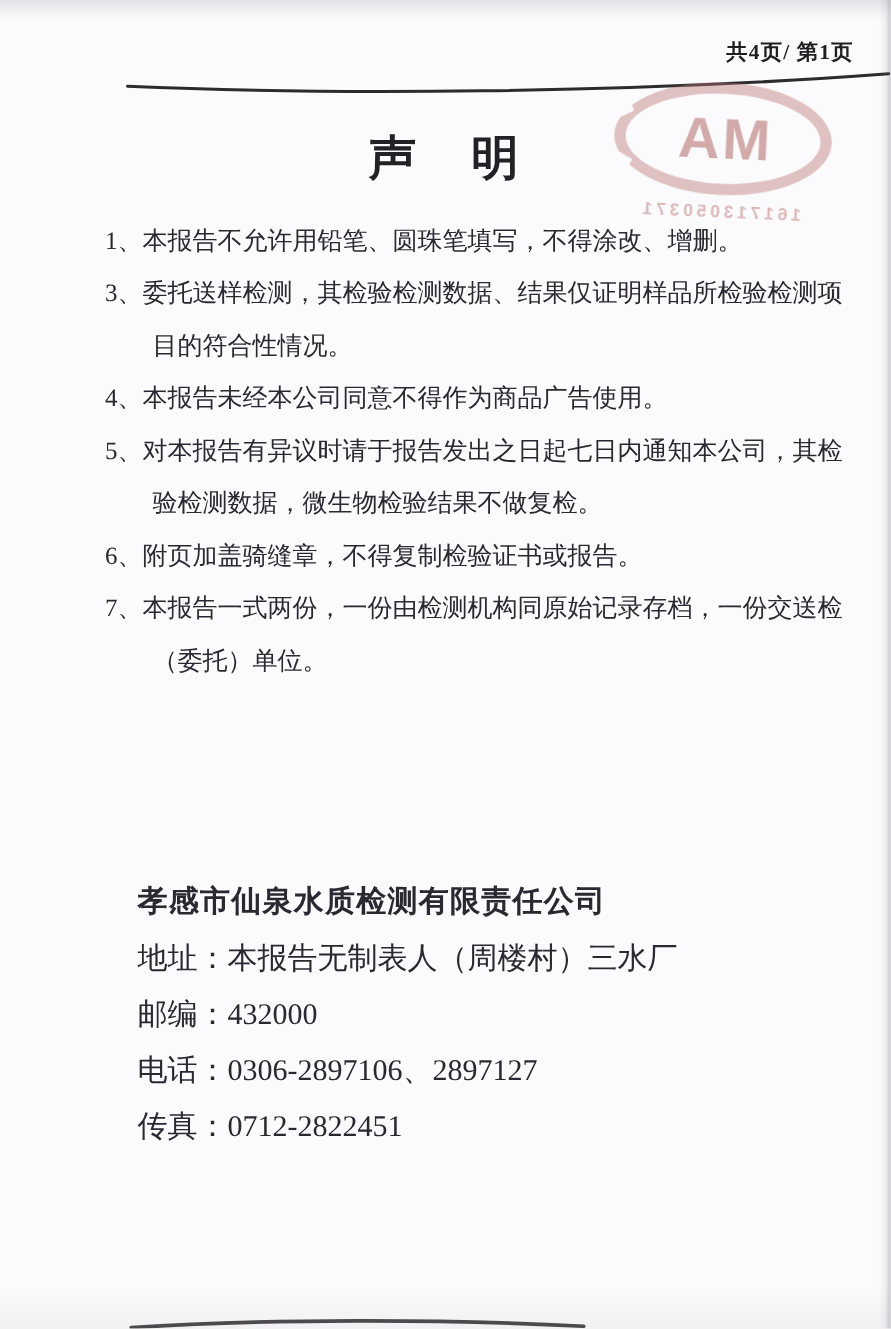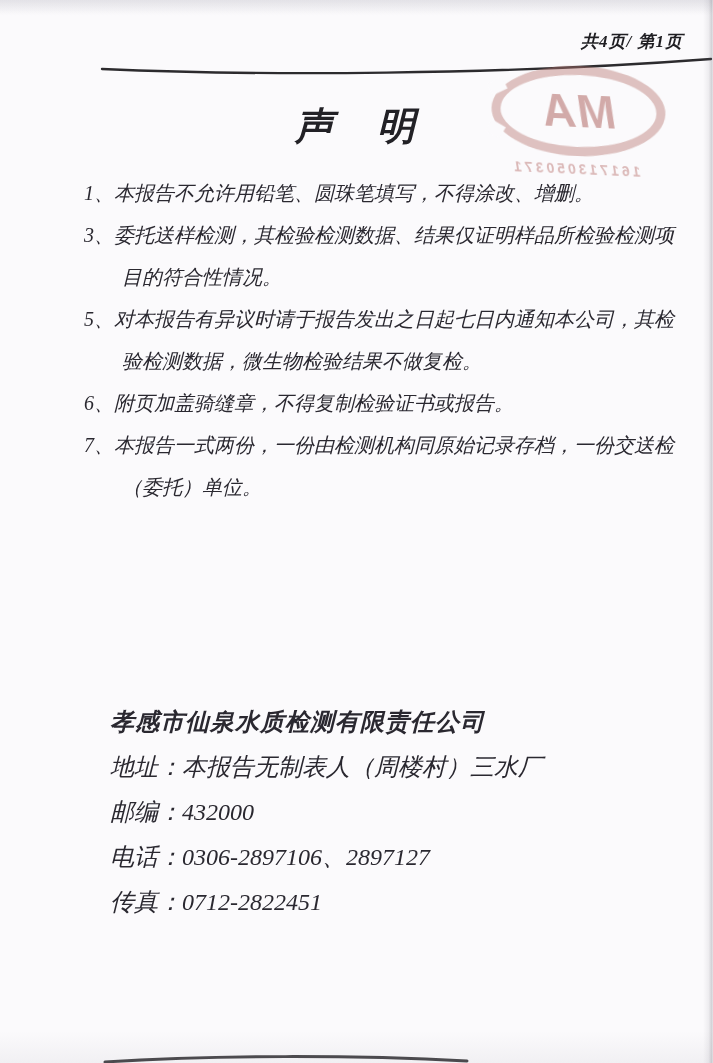--- a/index.html
+++ b/index.html
@@ -10,21 +10,20 @@
   .paper {
     position: relative;
     width: 713px;
     height: 1063px;
     overflow: hidden;
     color: #26242a;
     font-family: "Liberation Serif", "DejaVu Serif", serif;
     background:
       linear-gradient(180deg, #efeef2 0px, #fbfafc 16px, #fbfafc 97%, #f1f0f3 100%),
       #fbfafc;
-    font-style: italic;
   }
   
   .paper::after {
     content: "";
     position: absolute;
     top: 0; right: 0;
     width: 10px; height: 100%;
     background: linear-gradient(90deg, rgba(0,0,0,0) 0%, rgba(120,118,130,0.10) 55%, rgba(90,88,100,0.28) 92%, rgba(250,250,252,0.9) 100%);
     pointer-events: none;
   }
@@ -182,20 +181,21 @@
       <span class="stamp-letters">MA</span>
     </div>
     <div class="stamp-number">161713050371</div>
   </div>
 
   <h1 class="doc-title">声　明</h1>
 
   <ol class="items">
     <li class="item"><span class="num">1、</span><span>本报告不允许用铅笔、圆珠笔填写，不得涂改、增删。</span></li>
     <li class="item"><span class="num">3、</span><span>委托送样检测，其检验检测数据、结果仅证明样品所检验检测项目的符合性情况。</span></li>
+    <li class="item"><span class="num">4、</span><span>本报告未经本公司同意不得作为商品广告使用。</span></li>
     <li class="item"><span class="num">5、</span><span>对本报告有异议时请于报告发出之日起七日内通知本公司，其检验检测数据，微生物检验结果不做复检。</span></li>
     <li class="item"><span class="num">6、</span><span>附页加盖骑缝章，不得复制检验证书或报告。</span></li>
     <li class="item"><span class="num">7、</span><span>本报告一式两份，一份由检测机构同原始记录存档，一份交送检（委托）单位。</span></li>
   </ol>
 
   <div class="company">
     <div class="company-name">孝感市仙泉水质检测有限责任公司</div>
     <div class="company-line">地址：本报告无制表人（周楼村）三水厂</div>
     <div class="company-line">邮编：432000</div>
     <div class="company-line">电话：0306-2897106、2897127</div>

